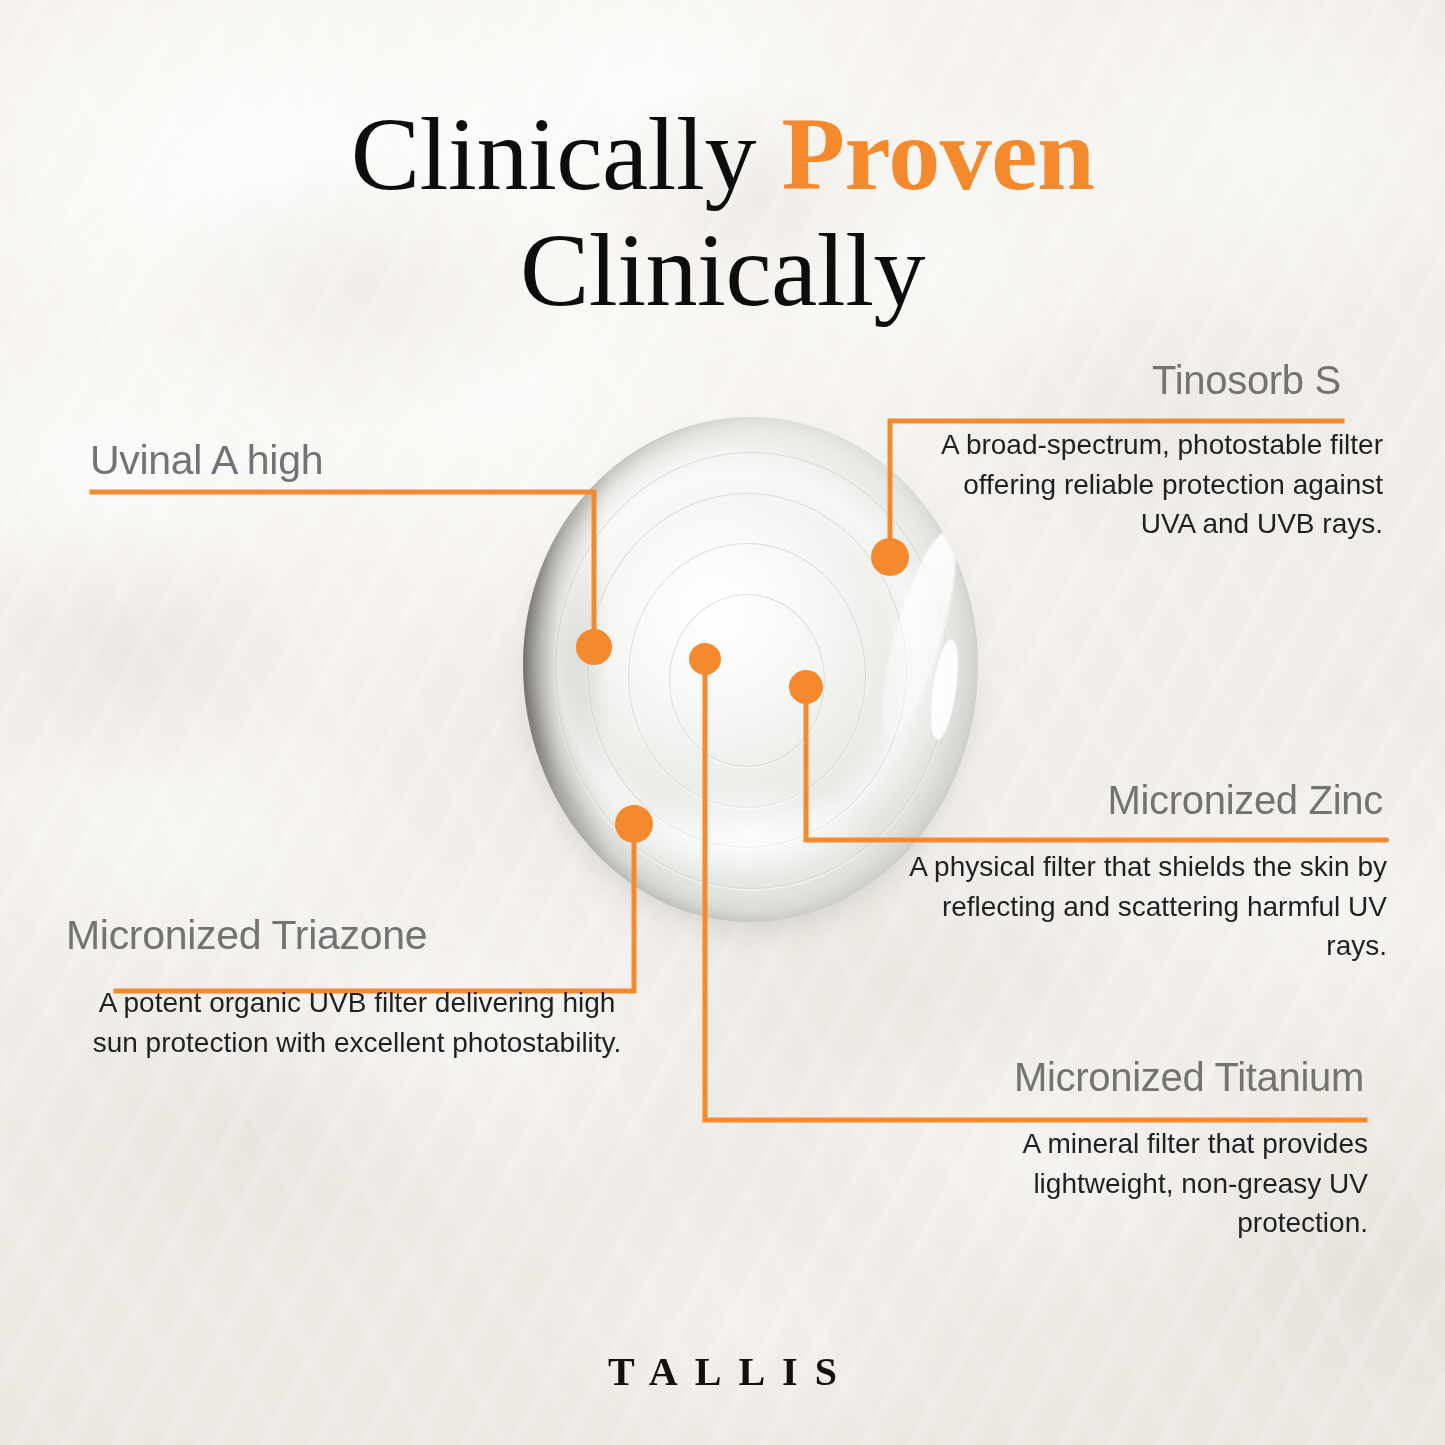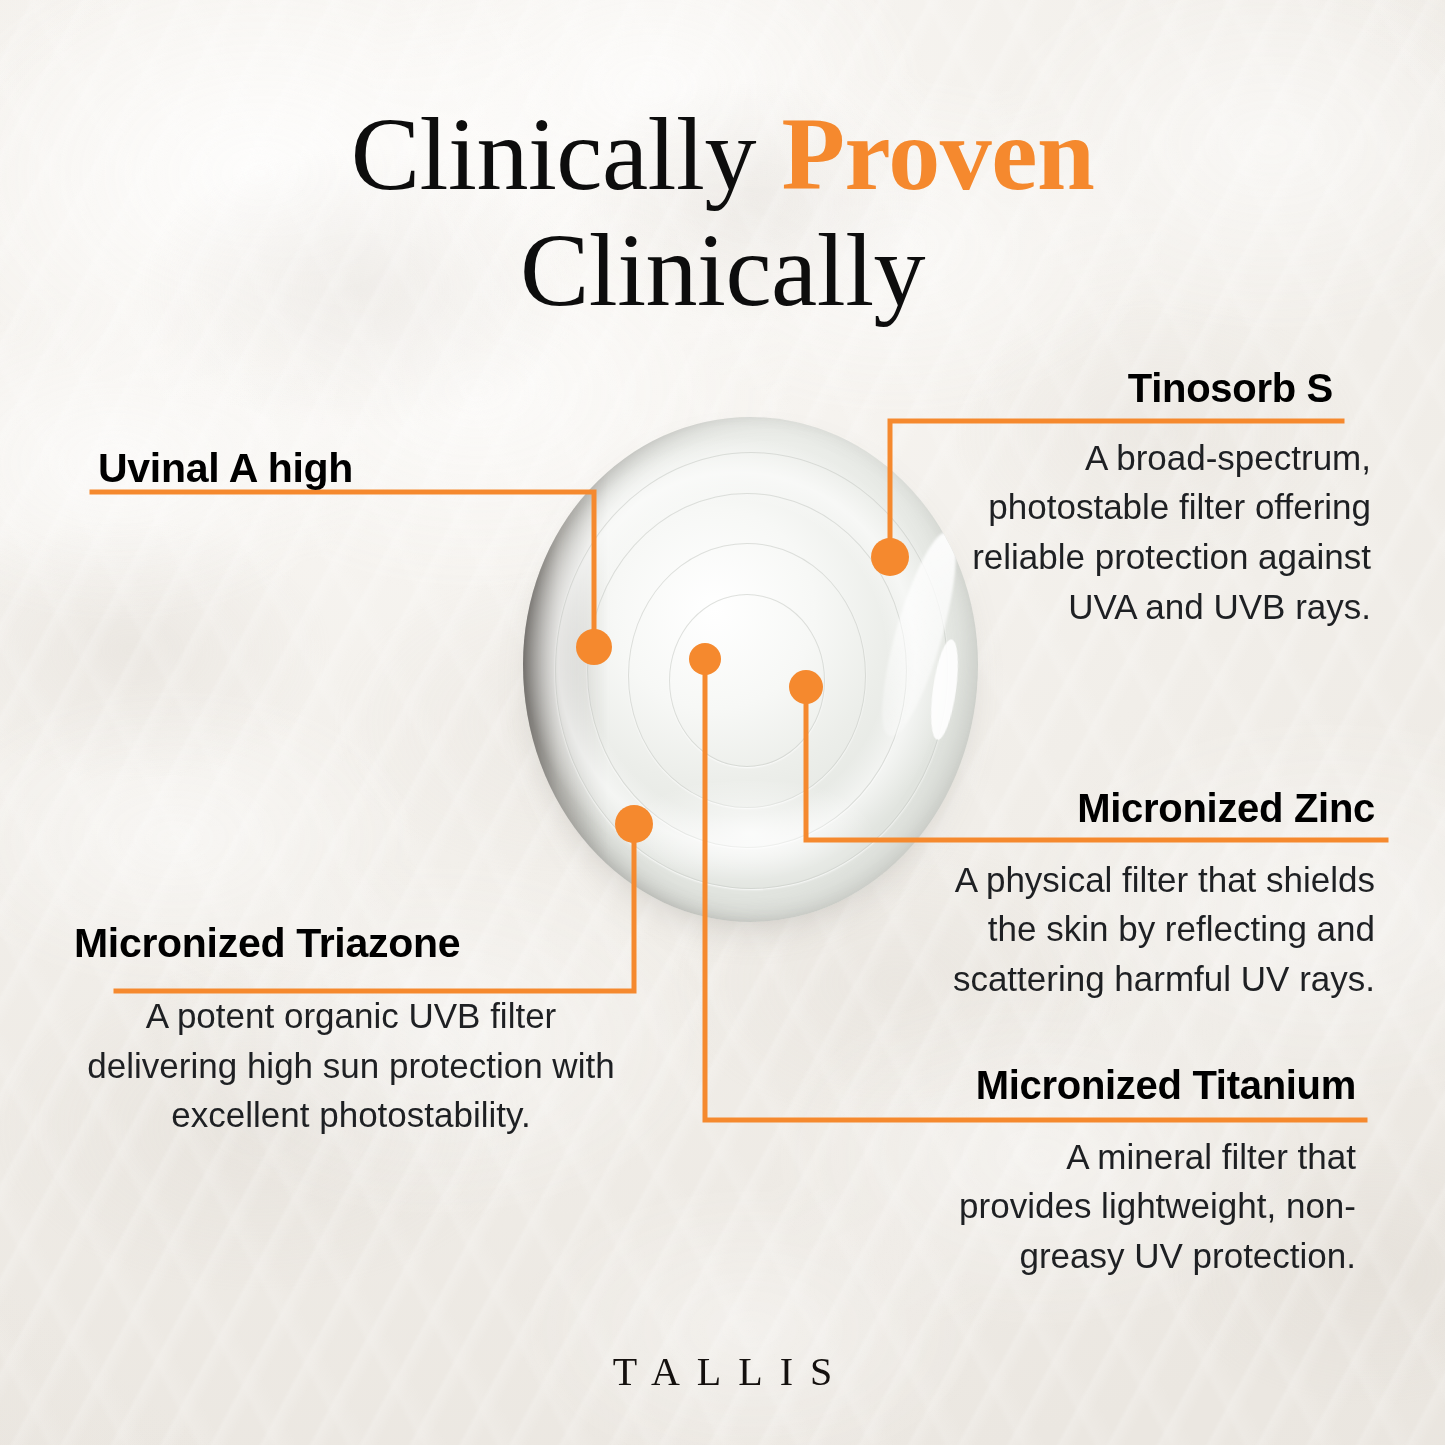--- a/index.html
+++ b/index.html
@@ -127,31 +127,31 @@
     border-radius:50%;
     background:radial-gradient(50% 60% at 50% 40%, rgba(255,255,255,.75), rgba(255,255,255,0) 72%);
   }
 
   
   #connectors{position:absolute;left:0;top:0;width:1445px;height:1445px;}
 
   
   .item{position:absolute;}
   .item h3{
-    margin:8px;
+    margin:0;
     font-size:40px;
-    font-weight:700;
-    color:#000000;
+    font-weight:400;
+    color:#737373;
     letter-spacing:-0.3px;
     line-height:1.12;
     white-space:nowrap;
   }
   .item p{
-    margin:14px 12px 0 0;
-    font-size:35px;
+    margin:14px 0 0 0;
+    font-size:28px;
     line-height:1.42;
     color:#1e2023;
     font-weight:400;
   }
 
   #item-uvinal{left:62px;top:438px;width:450px;}
   #item-uvinal h3{font-size:41px;padding-left:28px;}
   #item-uvinal p{text-align:justify;padding:0 10px 0 0;margin-top:22px;}
 
   #item-ethylhexyl{left:62px;top:913px;width:570px;}
@@ -172,20 +172,21 @@
 
   
   .brand{
     position:absolute;left:0;right:0;top:1348px;
     text-align:center;
     font-family:"Liberation Serif", serif;
     font-size:40px;
     letter-spacing:17px;
     color:#14100e;
     text-indent:17px;
+    font-weight:bold;
   }
 </style>
 </head>
 <body>
 
 <div id="canvas">
 
   <div class="bg-layer bg-base"></div>
   <div class="bg-layer bg-ripple"></div>
   <div class="bg-layer bg-shade"></div>

